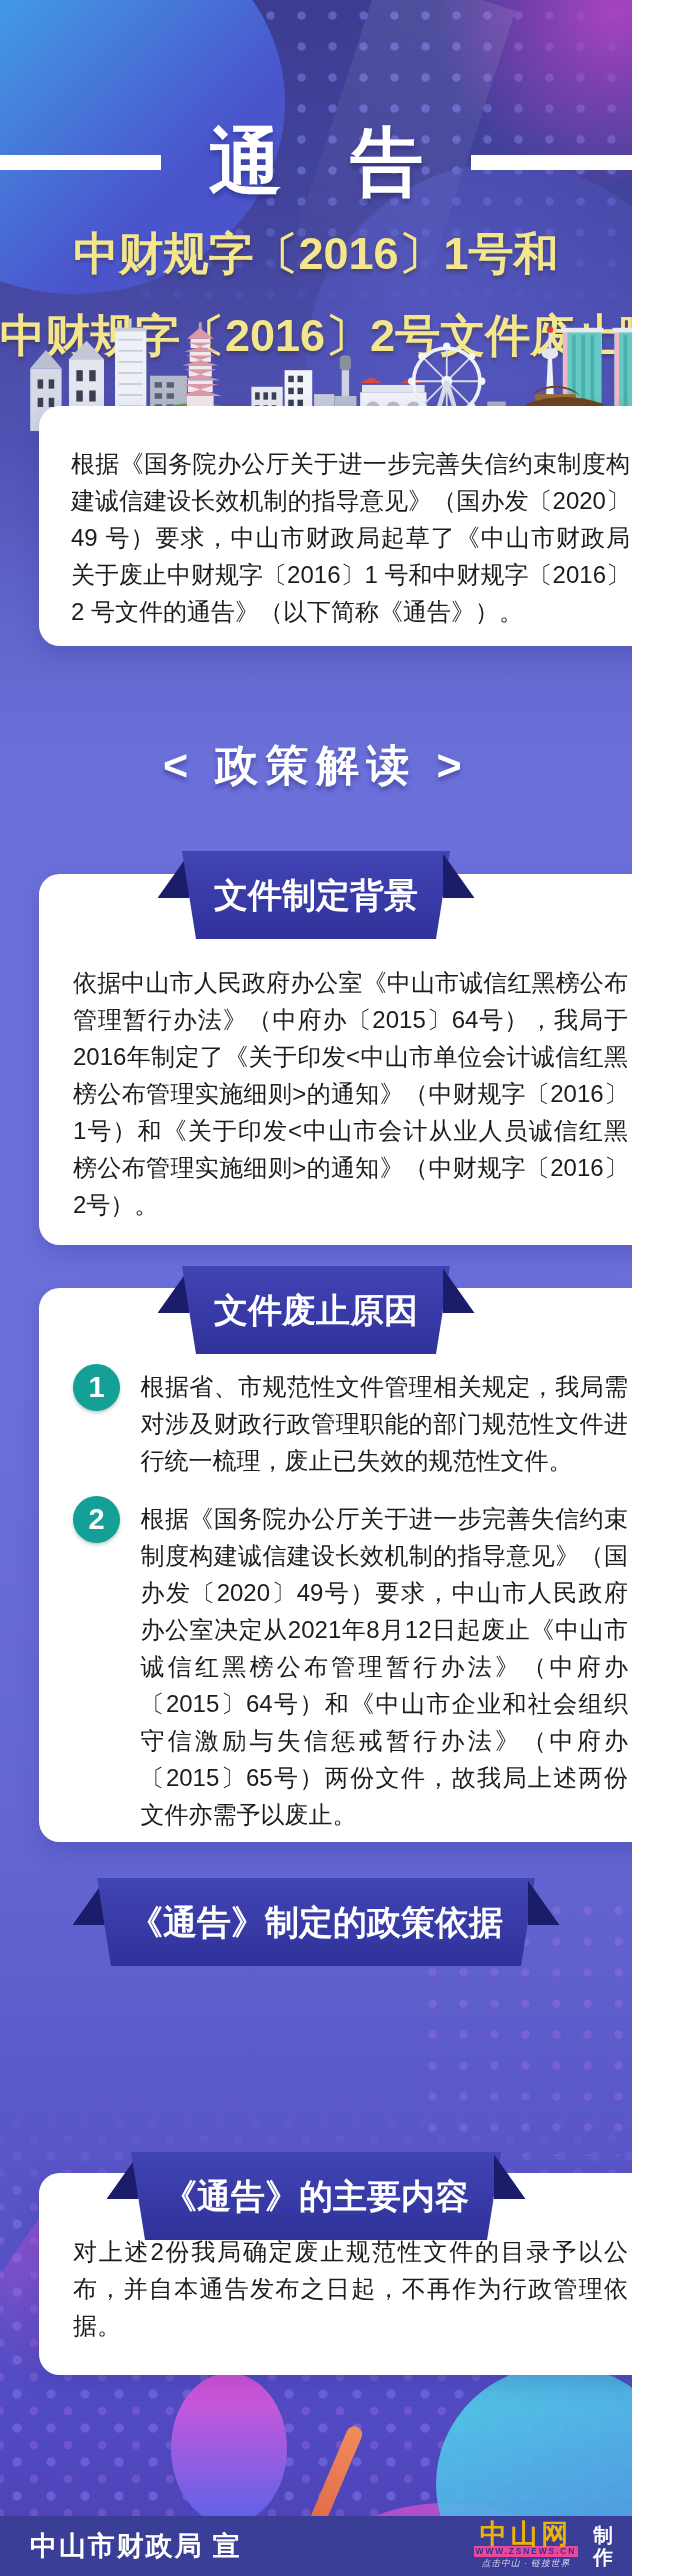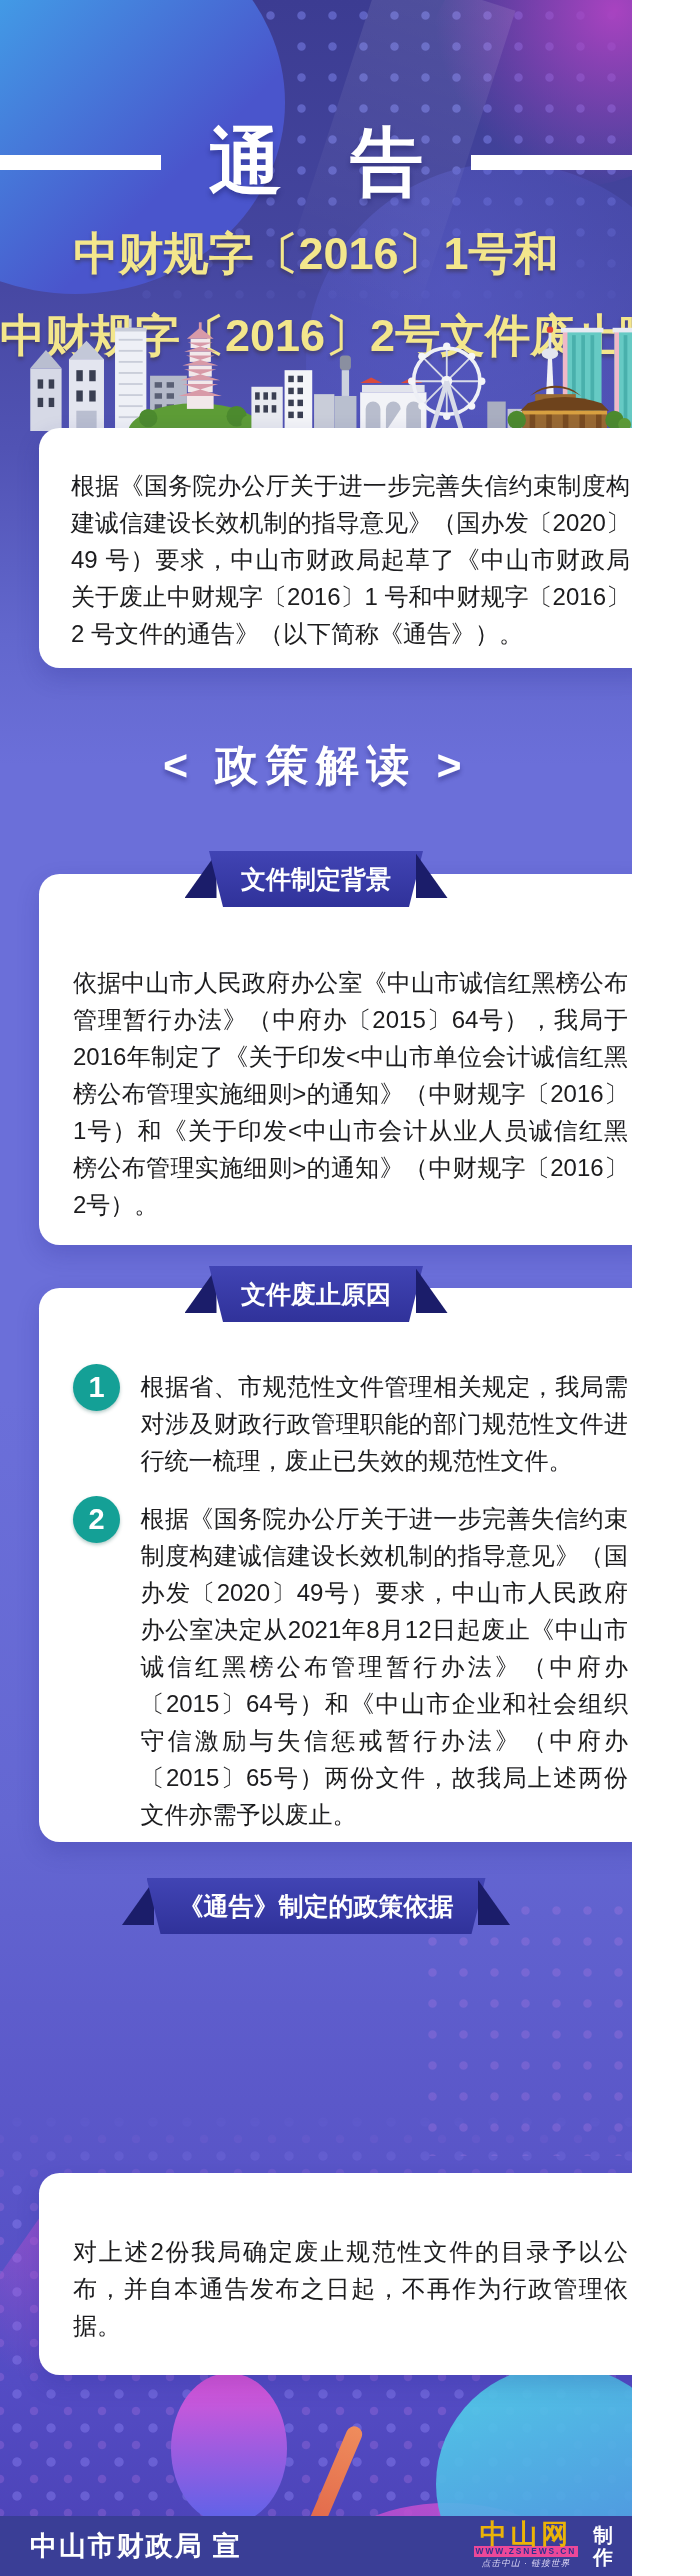--- a/index.html
+++ b/index.html
@@ -52,39 +52,39 @@
   .subtitle-1 { top:224px; }
   .subtitle-2 { top:306px; }
 
   
   .skyline { position:absolute; top:302px; left:0; width:700px; height:129px; z-index:2; }
 
   
   .card { position:absolute; left:39px; width:623px; background:#ffffff; border-radius:20.5px;
     box-shadow:0 9.3px 22.4px rgba(40,42,140,.22); z-index:3; box-sizing:border-box; overflow:hidden; }
   .card-body { color:#1c1c1e; font-size:24px; line-height:37px; text-align:justify; }
-  .intro-card { top:428px; height:240px; padding:39px 32px 0 32px; }
+  .intro-card { top:406px; height:240px; padding:39px 32px 0 32px; }
   .card-s1 { top:874px;  height:371px; padding:90px 34px 0 34px; }
   .card-s2 { top:1288px; height:554px; padding:80px 34px 0 34px; }
   .card-s3 { top:1897px; height:259px; padding:69px 34px 0 34px; }
   .card-s4 { top:2173px; height:202px; padding:60px 34px 0 34px; }
 
   .section-heading { position:absolute; top:737px; left:0; right:0; text-align:center; z-index:2;
     color:#fff; font-size:43px; font-weight:bold; letter-spacing:7.5px;
     text-shadow:0 3.7px 4.7px rgba(40,40,120,.45); }
 
   
   .ribbon-wrap { position:absolute; left:0; right:0; display:flex; justify-content:center;
     align-items:flex-start; z-index:4; }
   .rw-1 { top:851px; } .rw-2 { top:1266px; } .rw-3 { top:1878px; } .rw-4 { top:2152px; }
   .wing { width:32px; height:45px; background:#1b1d6a; margin-top:1.9px; }
   .wing-l { clip-path:polygon(100% 0,100% 100%,0 100%); margin-right:-7.5px; }
   .wing-r { clip-path:polygon(0 0,0 100%,100% 100%); margin-left:-7.5px; }
-  .ribbon { position:relative; height:56px; line-height:56px; padding:0 32px; white-space:nowrap;
-    color:#fff; font-size:25px; font-weight:bold; text-align:right;
+  .ribbon { position:relative; height:56px; line-height:56px; padding:16px 32px; white-space:nowrap;
+    color:#fff; font-size:34px; font-weight:bold; text-align:right;
     background:linear-gradient(180deg,#4144b4,#30329a);
     clip-path:polygon(0 0,100% 0,calc(100% - 14px) 100%,14px 100%); }
 
   
   .item { display:flex; gap:20.5px; align-items:flex-start; }
   .item + .item { margin-top:20.5px; }
   .num-circle { flex:0 0 auto; width:47px; height:47px; border-radius:50%; background:#14a096;
     color:#fff; font-size:29px; font-weight:bold; display:flex; align-items:center; justify-content:center;
     box-shadow:0 1.9px 3.7px rgba(0,80,70,.3); margin-top:-3.7px; }
   .item-text { flex:1; }
@@ -348,20 +348,25 @@
       <div class="item-text card-body">根据《国务院办公厅关于进一步完善失信约束制度构建诚信建设长效机制的指导意见》（国办发〔2020〕49号）要求，中山市人民政府办公室决定从2021年8月12日起废止《中山市诚信红黑榜公布管理暂行办法》（中府办〔2015〕64号）和《中山市企业和社会组织守信激励与失信惩戒暂行办法》（中府办〔2015〕65号）两份文件，故我局上述两份文件亦需予以废止。</div>
     </div>
   </div>
 
   <div class="ribbon-wrap rw-3">
     <span class="wing wing-l"></span>
     <div class="ribbon">《通告》制定的政策依据</div>
     <span class="wing wing-r"></span>
   </div>
 
+  <div class="ribbon-wrap rw-4">
+    <span class="wing wing-l"></span>
+    <div class="ribbon">《通告》的主要内容</div>
+    <span class="wing wing-r"></span>
+  </div>
   <div class="card card-s4">
     <div class="card-body">对上述2份我局确定废止规范性文件的目录予以公布，并自本通告发布之日起，不再作为行政管理依据。</div>
   </div>
 
   <div class="footer">
     <div class="publisher">中山市财政局 宣</div>
     <div class="logo">
       <div class="logo-name">中山网</div>
       <div class="logo-url">WWW.ZSNEWS.CN</div>
       <div class="logo-slogan">点击中山 · 链接世界</div>

